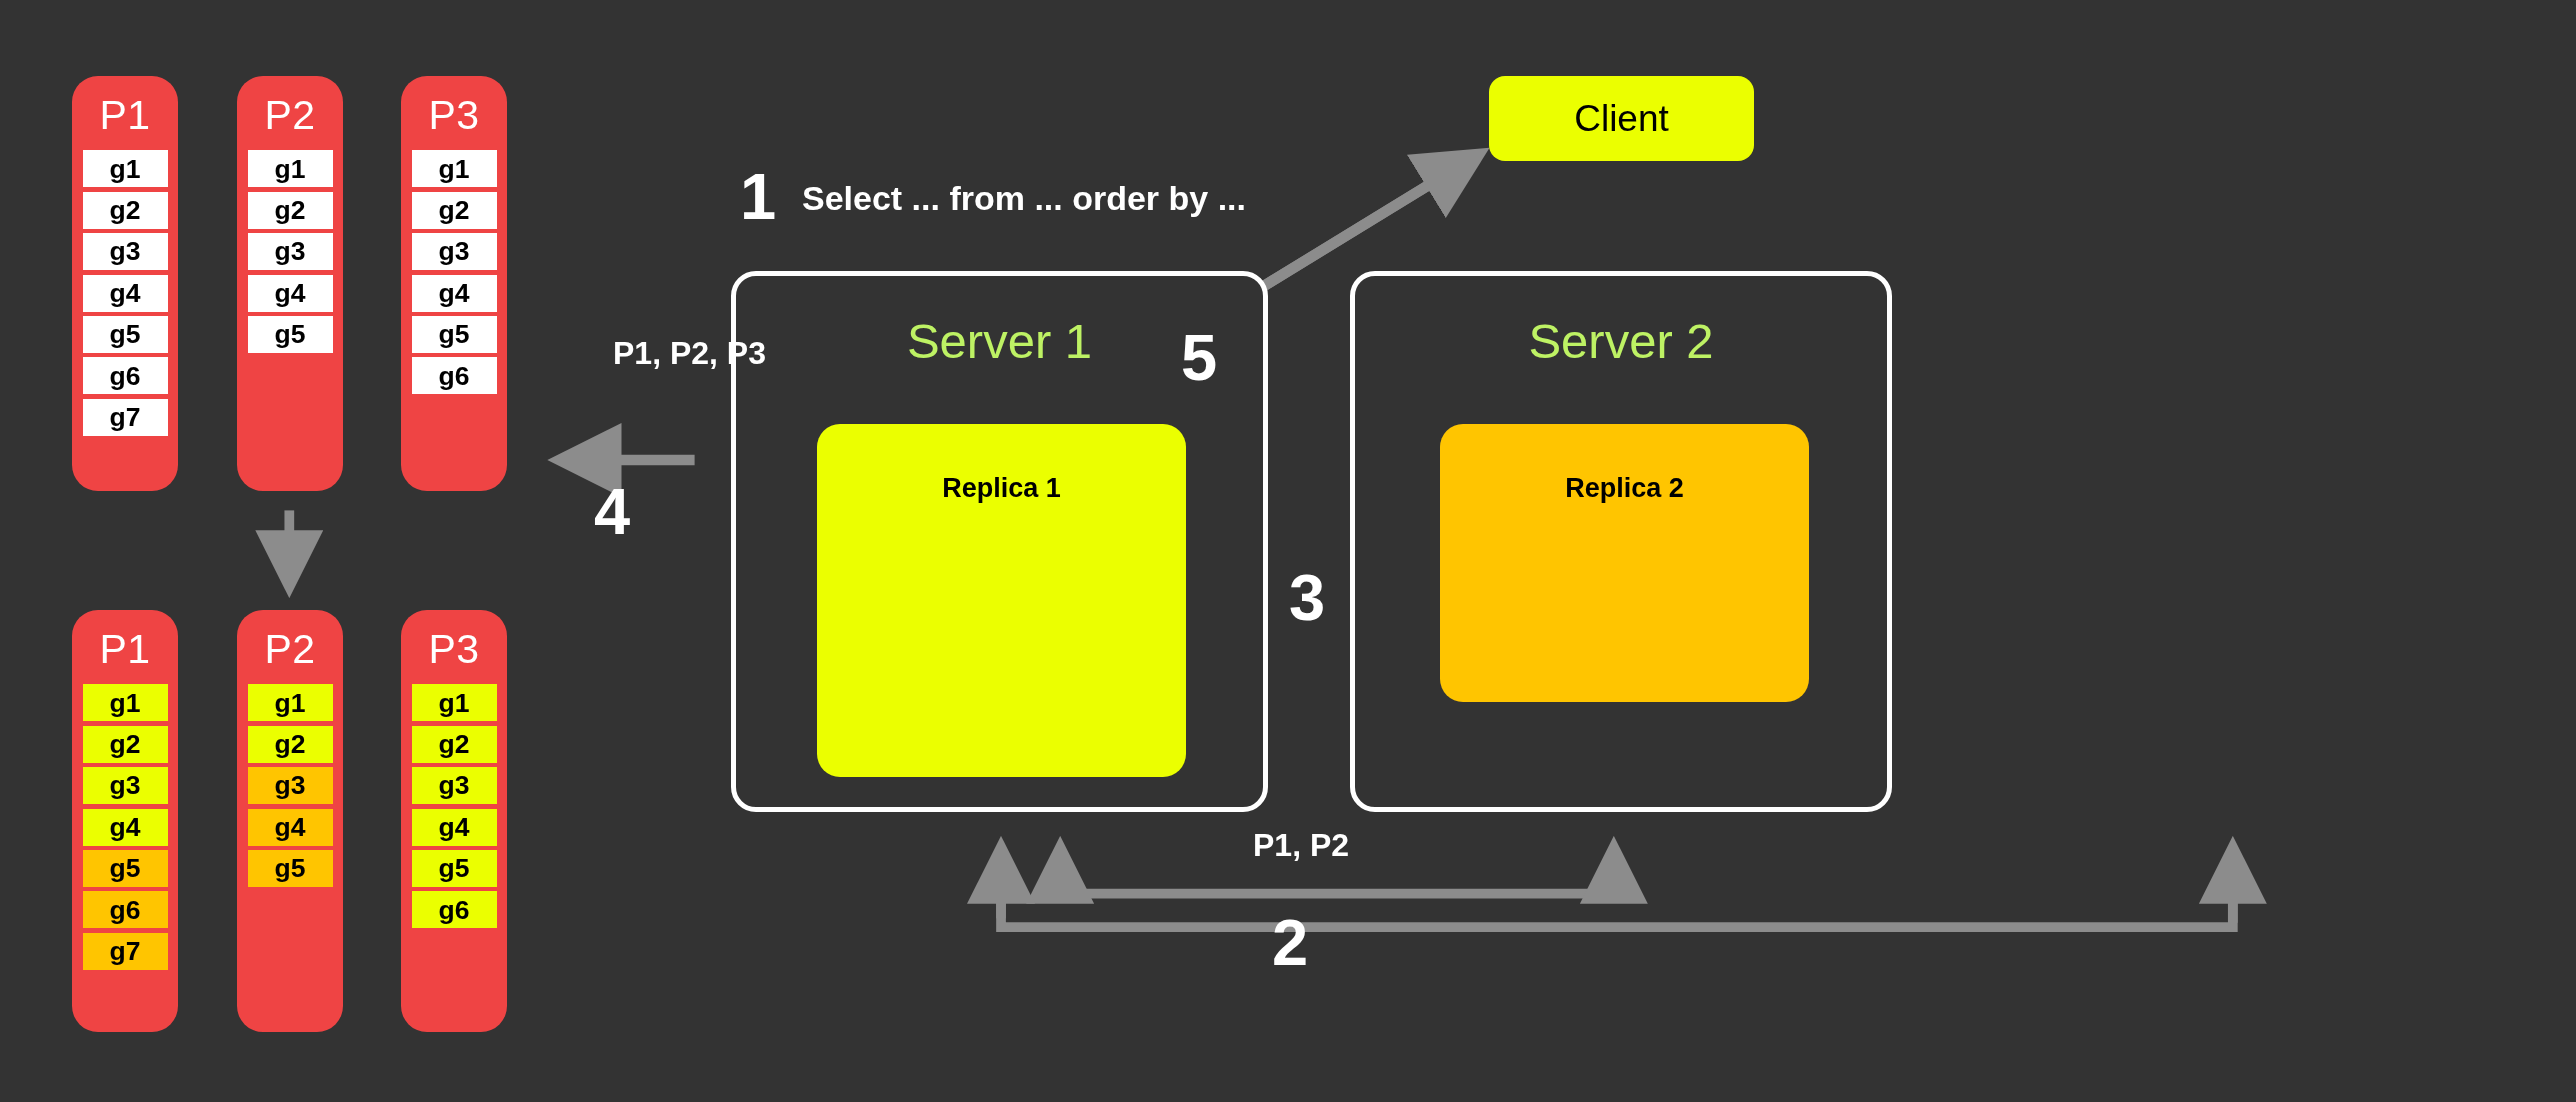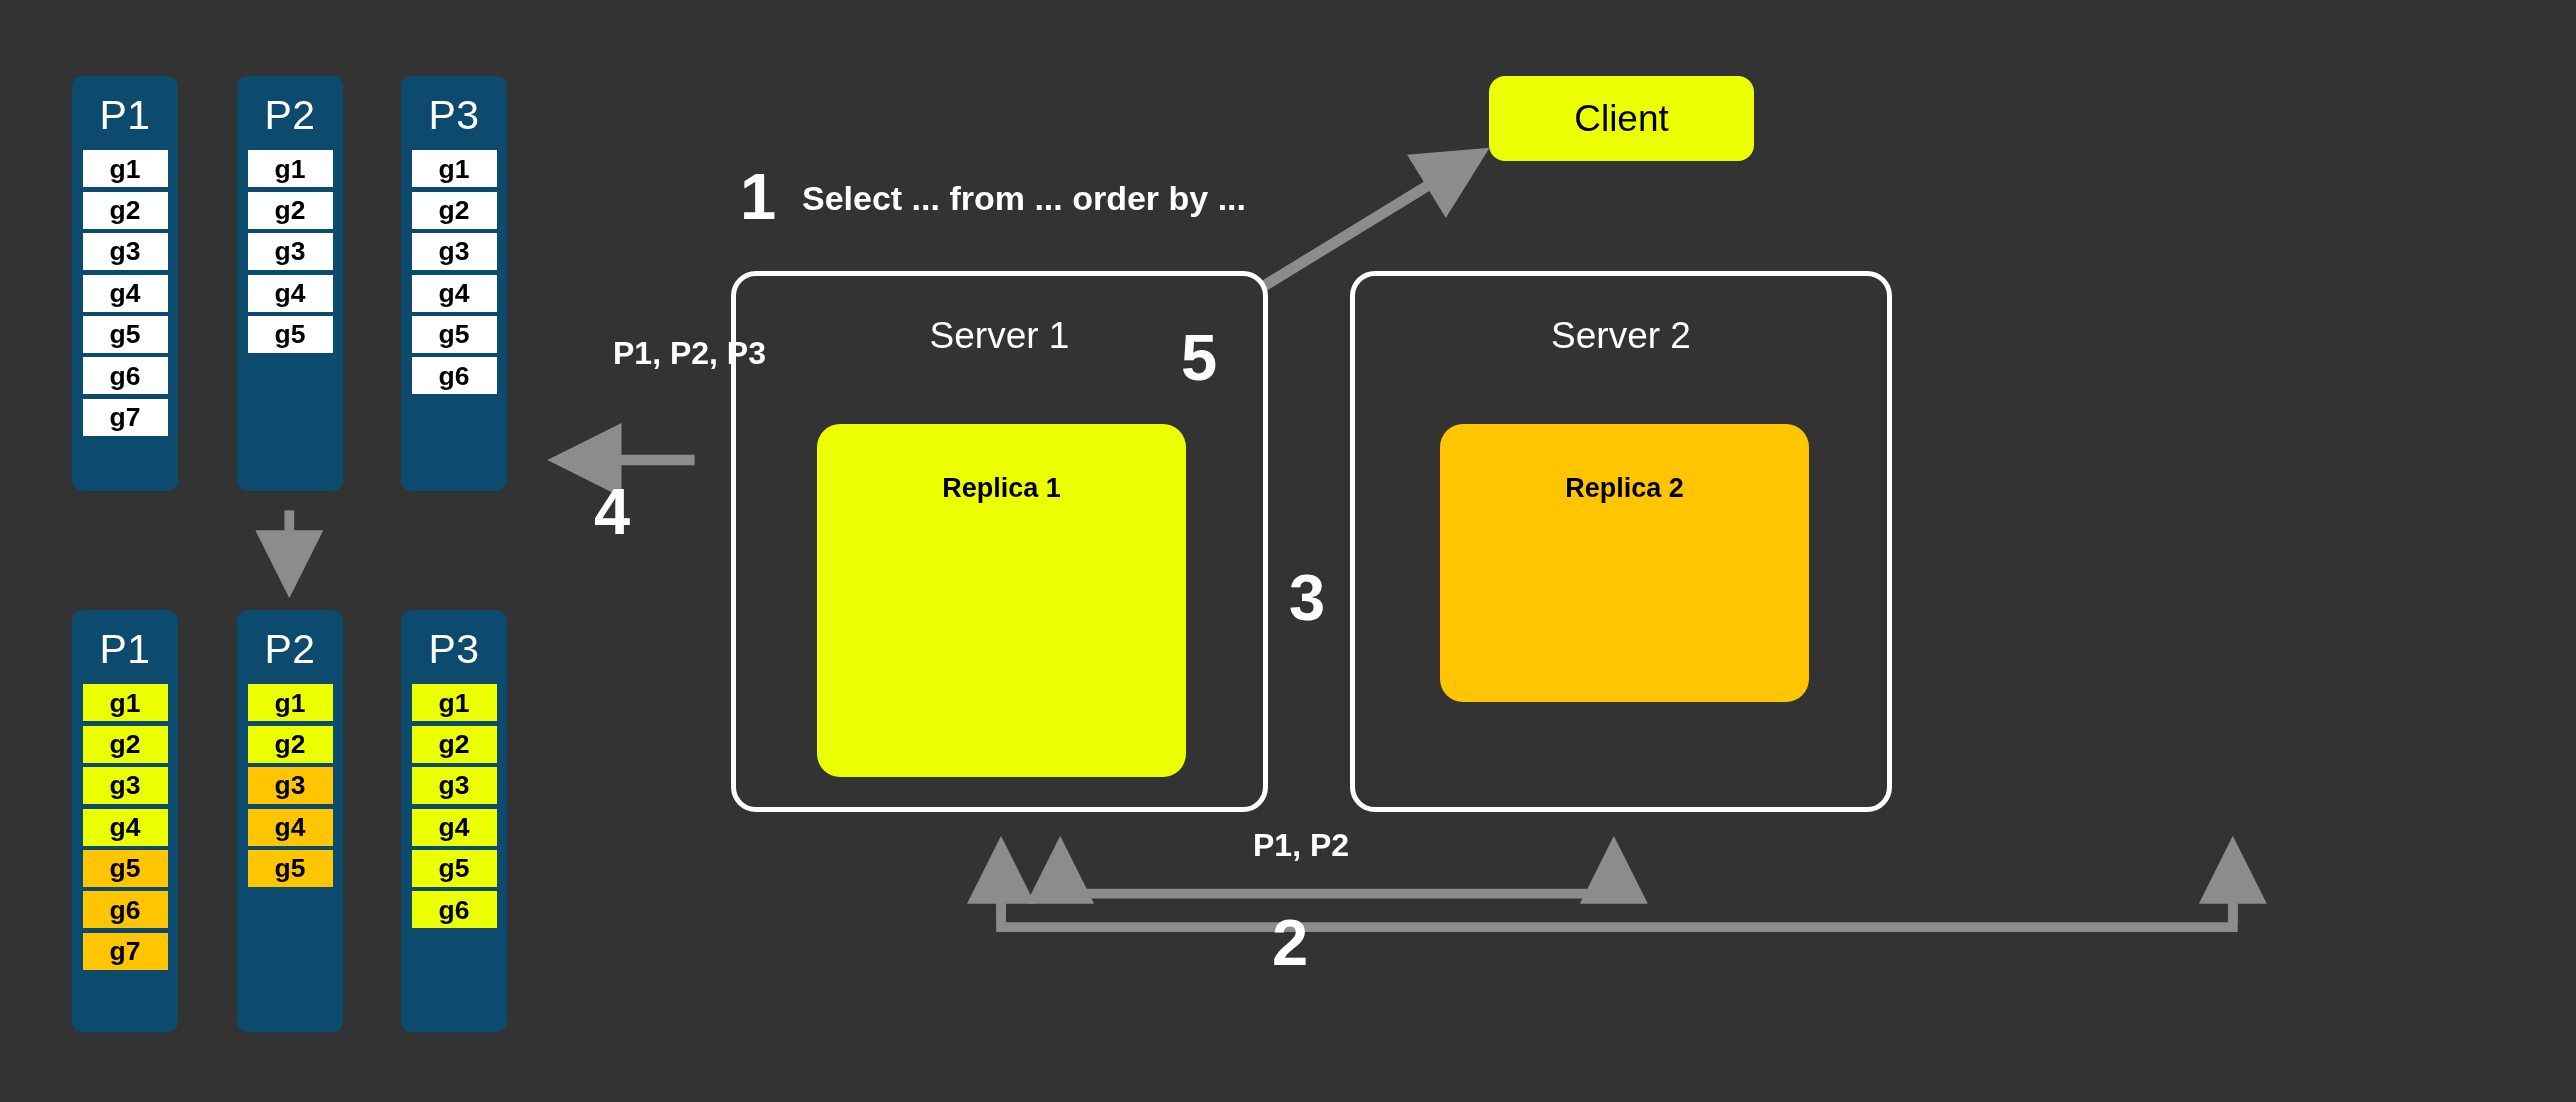--- a/index.html
+++ b/index.html
@@ -5,21 +5,21 @@
   html,body{margin:0;padding:0;background:#333333;}
   body{
     width:2576px;height:1102px;position:relative;overflow:hidden;
     font-family:"Liberation Sans","DejaVu Sans",sans-serif;
     -webkit-font-smoothing:antialiased;
   }
   .stage{position:absolute;inset:0;background:#333333;}
 
   
   .pcard{
-    position:absolute;background:#0c4a6e;border-radius:10px;
+    position:absolute;background:#ef4444;border-radius:26px;
     display:flex;flex-direction:column;align-items:center;
   }
   .ptitle{
     color:#ffffff;font-size:41px;font-weight:400;line-height:1;
     margin-top:19.4px;margin-bottom:14px;letter-spacing:0.4px;
   }
   .pcells{display:flex;flex-direction:column;gap:4.4px;width:100%;align-items:center;}
   .cell{
     width:85px;height:37px;display:flex;align-items:center;justify-content:center;
     color:#000000;font-size:26.5px;font-weight:bold;line-height:1;
@@ -30,21 +30,21 @@
 
   
   .server{
     position:absolute;border:5.3px solid #ffffff;border-radius:25px;
     box-sizing:border-box;
   }
   .server.normal{background:#333333;}
   .server.failed{background:#b01c16;}
   .stitle{
     position:absolute;left:0;right:0;top:41px;text-align:center;
-    color:#ffffff;font-size:37px;font-weight:400;line-height:1;
+    color:#bef264;font-size:49px;font-weight:400;line-height:1;
   }
   .replica{
     position:absolute;border-radius:23px;
     display:flex;align-items:flex-start;justify-content:center;
     color:#000000;font-size:27px;font-weight:bold;
   }
   .replica span{margin-top:49px;}
 
   
   .client{

